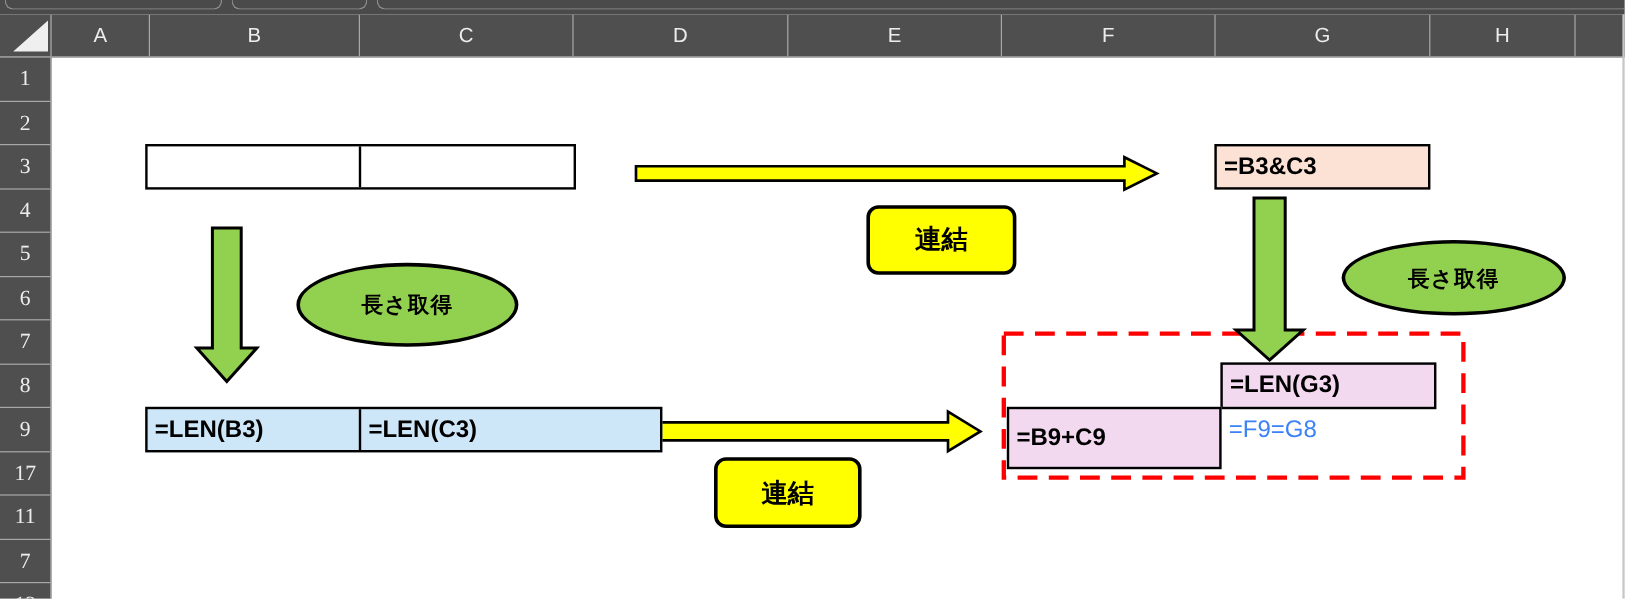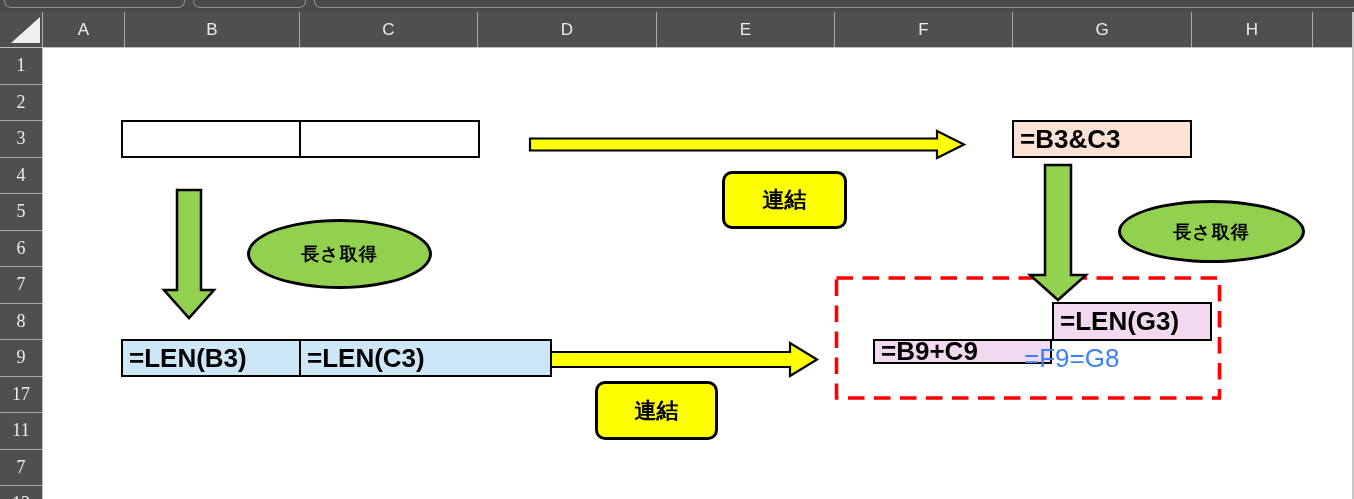--- a/index.html
+++ b/index.html
@@ -60,36 +60,36 @@
   
   .sheet{ position:absolute; left:43px; top:48px; right:0; bottom:0; background:#ffffff; z-index:0; }
   .edge-line{ position:absolute; right:0; top:12px; width:2px; bottom:0; background:#c6c6c6; z-index:6; }
 
   
   svg.overlay{ position:absolute; left:0; top:0; z-index:2; pointer-events:none; }
 
   
   .cellbox{ position:absolute; z-index:3; display:flex; }
   .fcell{
-    font-weight:bold; font-size:26px; color:#000;
+    font-weight:bold; font-size:20px; color:#000;
     display:flex; align-items:center; padding-left:6px;
     white-space:nowrap; overflow:hidden;
   }
   .b3c3{ left:121px; top:120px; width:359px; height:38px; border:2.5px solid #000; background:#fff; }
   .b3c3 .half{ width:178px; height:100%; border-right:2.5px solid #000; }
   .b3c3 .half2{ flex:1; height:100%; }
 
   .g3{ left:1012px; top:120px; width:180px; height:38px; border:2.5px solid #000; }
 
   .b9c9{ left:121px; top:339px; width:431px; height:38px; border:2.5px solid #000; }
   .b9c9 .half{ width:178px; height:100%; border-right:2.5px solid #000; }
   .b9c9 .half2{ flex:1; height:100%; }
 
-  .g8{ left:1052px; top:302px; width:160px; height:39px; border:2.2px solid #000; }
-  .f9{ left:873px;  top:339px; width:179px; height:25px; border:2.2px solid #000; }
+  .g8{ left:1017px; top:302px; width:180px; height:39px; border:2.2px solid #000; }
+  .f9{ left:839px;  top:339px; width:179px; height:52px; border:2.2px solid #000; }
   .g9{ left:1014px; top:339px; width:176px; height:38px; }
   .g9 .plain{ font-weight:normal; color:#3b82f6; padding-left:4px; }
 
   
   .tagbox{
     position:absolute; z-index:4;
     border:3px solid #000; border-radius:10px;
     display:flex; align-items:center; justify-content:center;
     font-weight:bold; font-size:22px; color:#000;
   }

